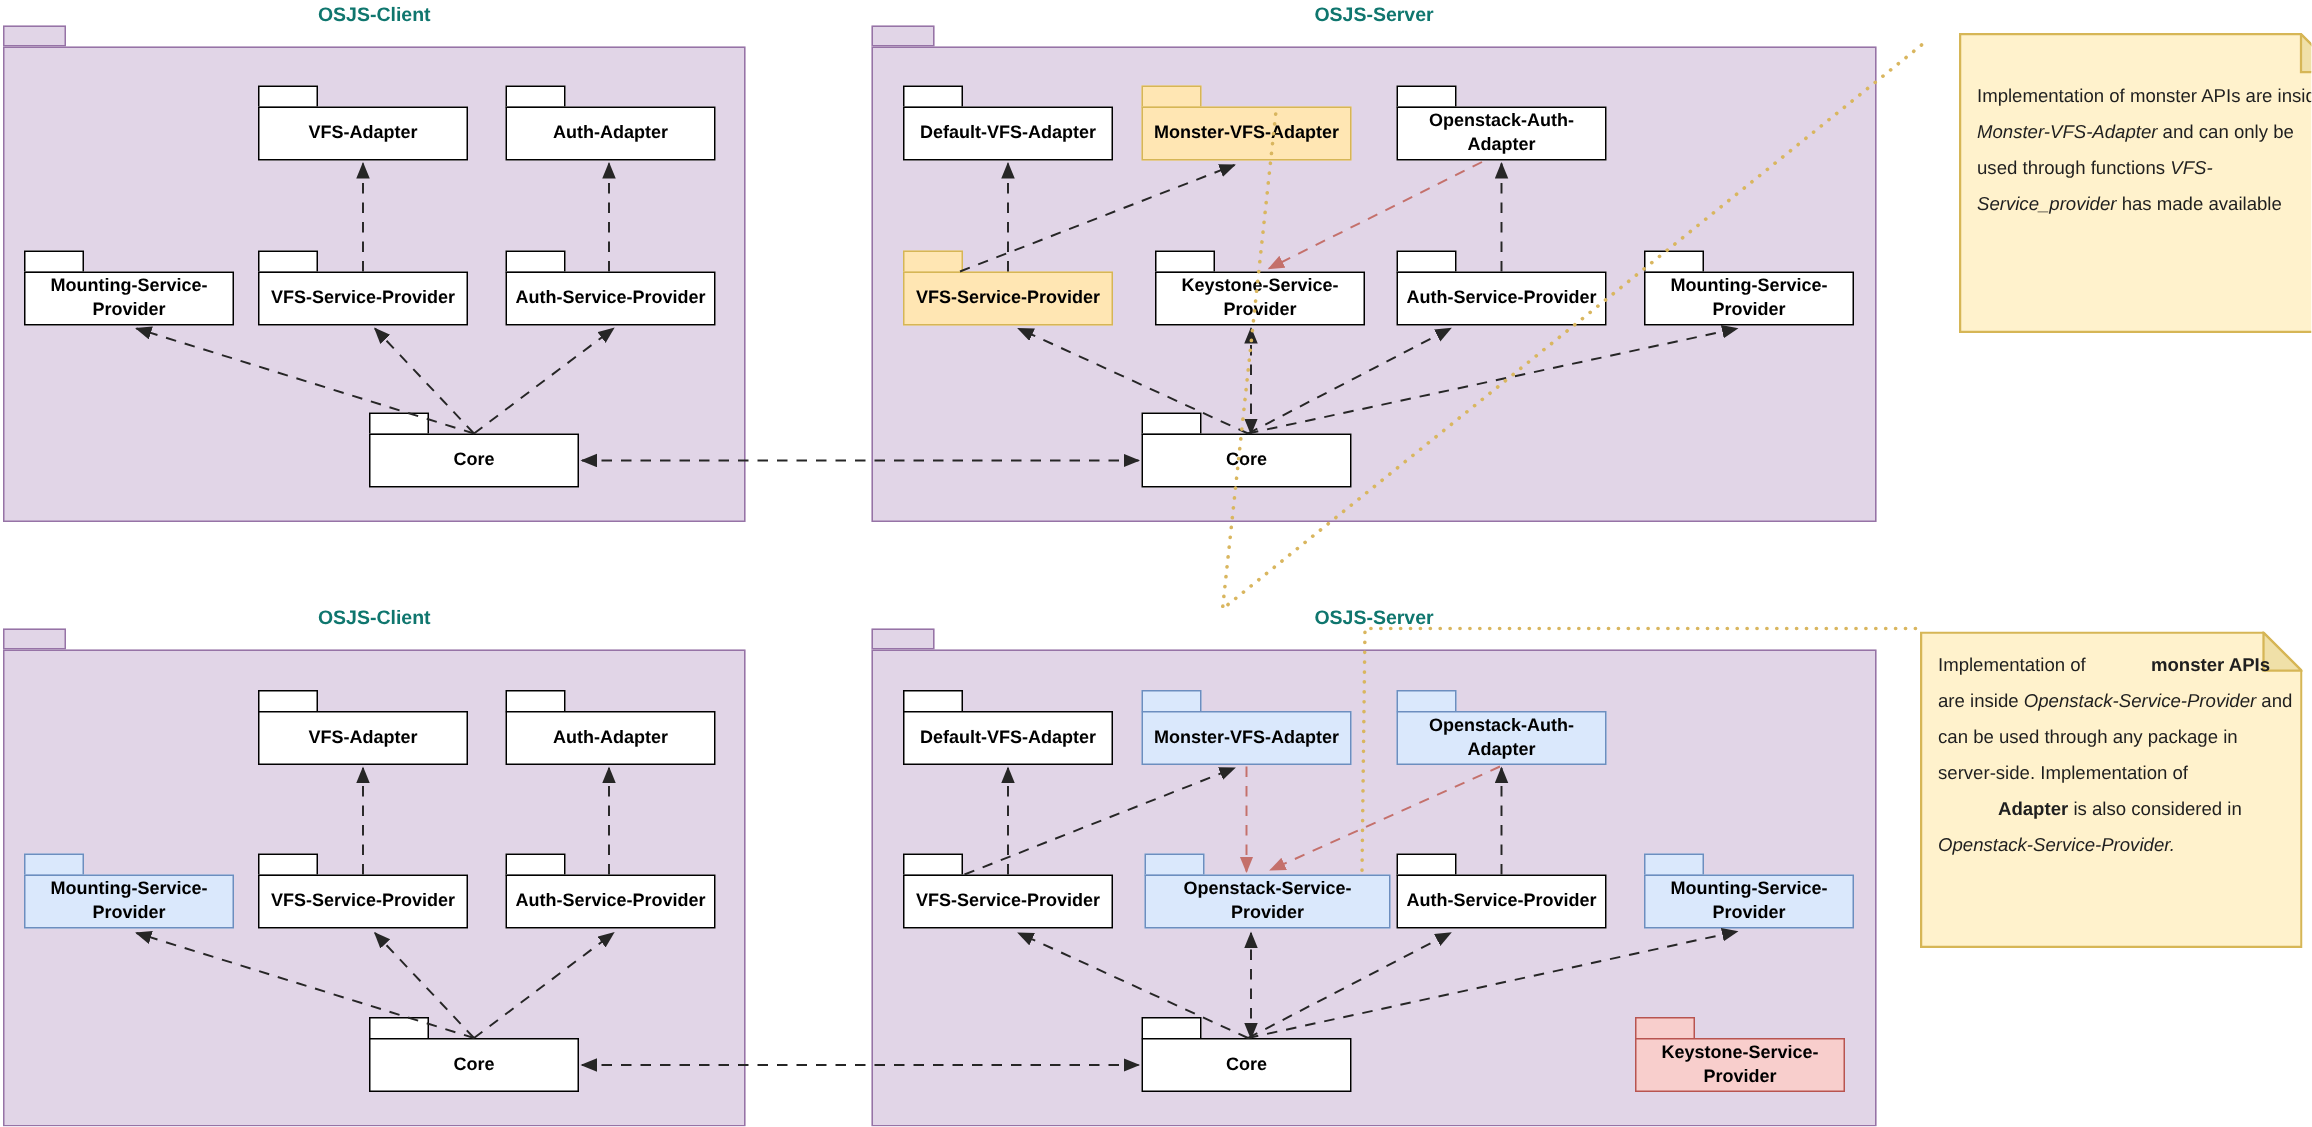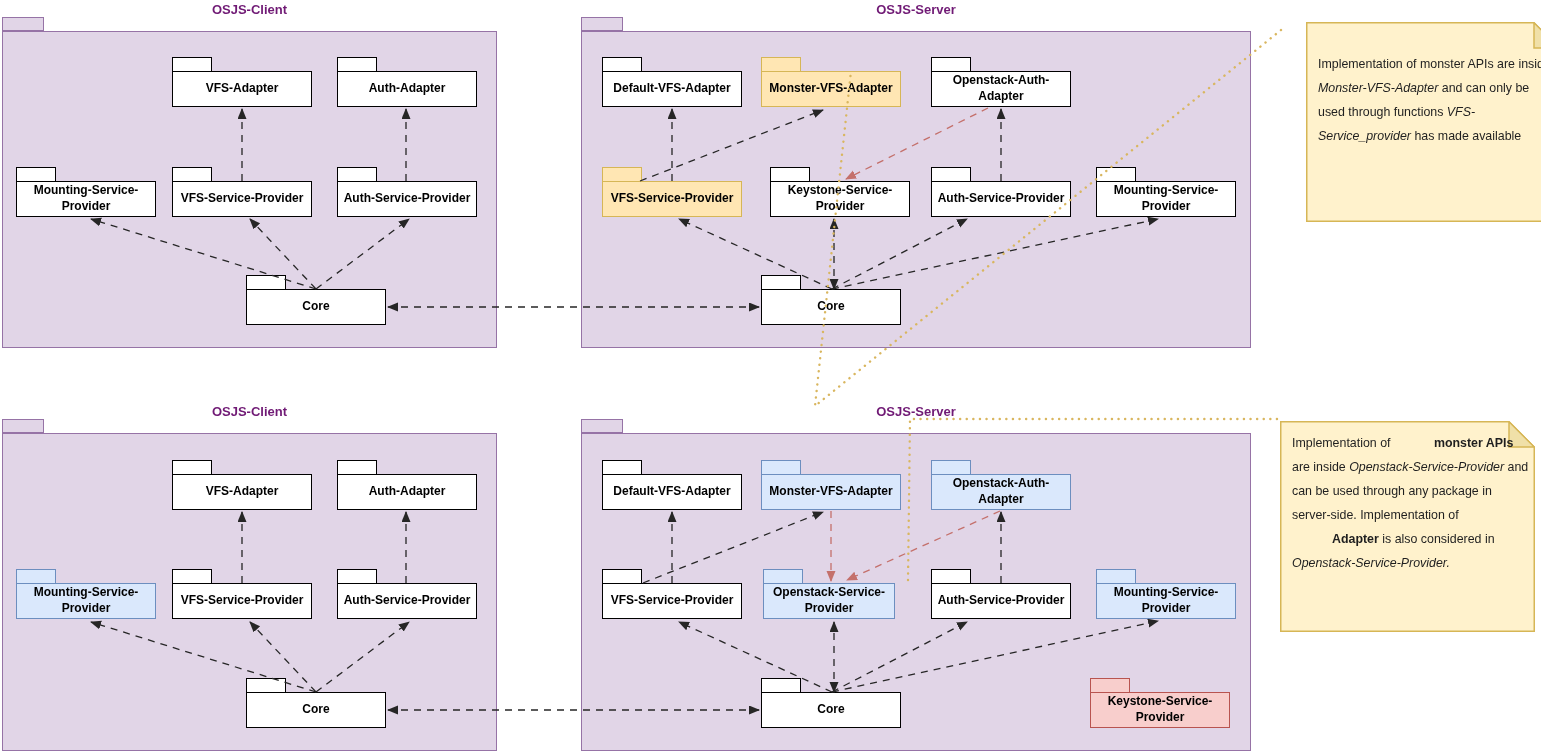--- a/index.html
+++ b/index.html
@@ -3,21 +3,21 @@
 <meta charset="utf-8">
 <title>UML Package Diagram</title>
 <style>
   html,body{margin:0;padding:0;background:#ffffff;}
   body{font-family:"Liberation Sans",sans-serif;}
   .canvas{position:relative;width:1541px;height:751px;background:#ffffff;overflow:hidden;}
 
   
   .pkg-container{position:absolute;box-sizing:border-box;border:1.5px solid;z-index:1;}
   .pkg-container-tab{position:absolute;box-sizing:border-box;border:1.5px solid;z-index:1;}
-  .diagram-title{position:absolute;z-index:2;font-size:13px;font-weight:bold;color:#701a75;
+  .diagram-title{position:absolute;z-index:2;font-size:13px;font-weight:bold;color:#0f766e;
                  text-align:center;height:16px;line-height:16px;}
 
   
   .node-tab{position:absolute;box-sizing:border-box;width:40px;height:15px;border:1.5px solid;z-index:3;}
   .node-body{position:absolute;box-sizing:border-box;border:1.5px solid;z-index:3;
              display:flex;align-items:center;justify-content:center;}
   .node-label{font-size:12px;font-weight:bold;color:#000;text-align:center;
               line-height:1.32;white-space:pre-line;}
 
   
@@ -148,21 +148,21 @@
     <div class="node-tab" style="left: 931px; top: 460px; background: rgb(218, 232, 252); border-color: rgb(108, 142, 191);"></div>
     <div class="node-body" style="left: 931px; top: 474px; width: 140px; height: 36px; background: rgb(218, 232, 252); border-color: rgb(108, 142, 191);">
       <span class="node-label">Openstack-Auth-
 Adapter</span>
     </div>
     <div class="node-tab" style="left: 602px; top: 569px; background: rgb(255, 255, 255); border-color: rgb(0, 0, 0);"></div>
     <div class="node-body" style="left: 602px; top: 583px; width: 140px; height: 36px; background: rgb(255, 255, 255); border-color: rgb(0, 0, 0);">
       <span class="node-label">VFS-Service-Provider</span>
     </div>
     <div class="node-tab" style="left: 763px; top: 569px; background: rgb(218, 232, 252); border-color: rgb(108, 142, 191);"></div>
-    <div class="node-body" style="left: 763px; top: 583px; width: 132px; height: 36px; background: rgb(218, 232, 252); border-color: rgb(108, 142, 191);">
+    <div class="node-body" style="left: 763px; top: 583px; width: 164px; height: 36px; background: rgb(218, 232, 252); border-color: rgb(108, 142, 191);">
       <span class="node-label">Openstack-Service-
 Provider</span>
     </div>
     <div class="node-tab" style="left: 931px; top: 569px; background: rgb(255, 255, 255); border-color: rgb(0, 0, 0);"></div>
     <div class="node-body" style="left: 931px; top: 583px; width: 140px; height: 36px; background: rgb(255, 255, 255); border-color: rgb(0, 0, 0);">
       <span class="node-label">Auth-Service-Provider</span>
     </div>
     <div class="node-tab" style="left: 1096px; top: 569px; background: rgb(218, 232, 252); border-color: rgb(108, 142, 191);"></div>
     <div class="node-body" style="left: 1096px; top: 583px; width: 140px; height: 36px; background: rgb(218, 232, 252); border-color: rgb(108, 142, 191);">
       <span class="node-label">Mounting-Service-

